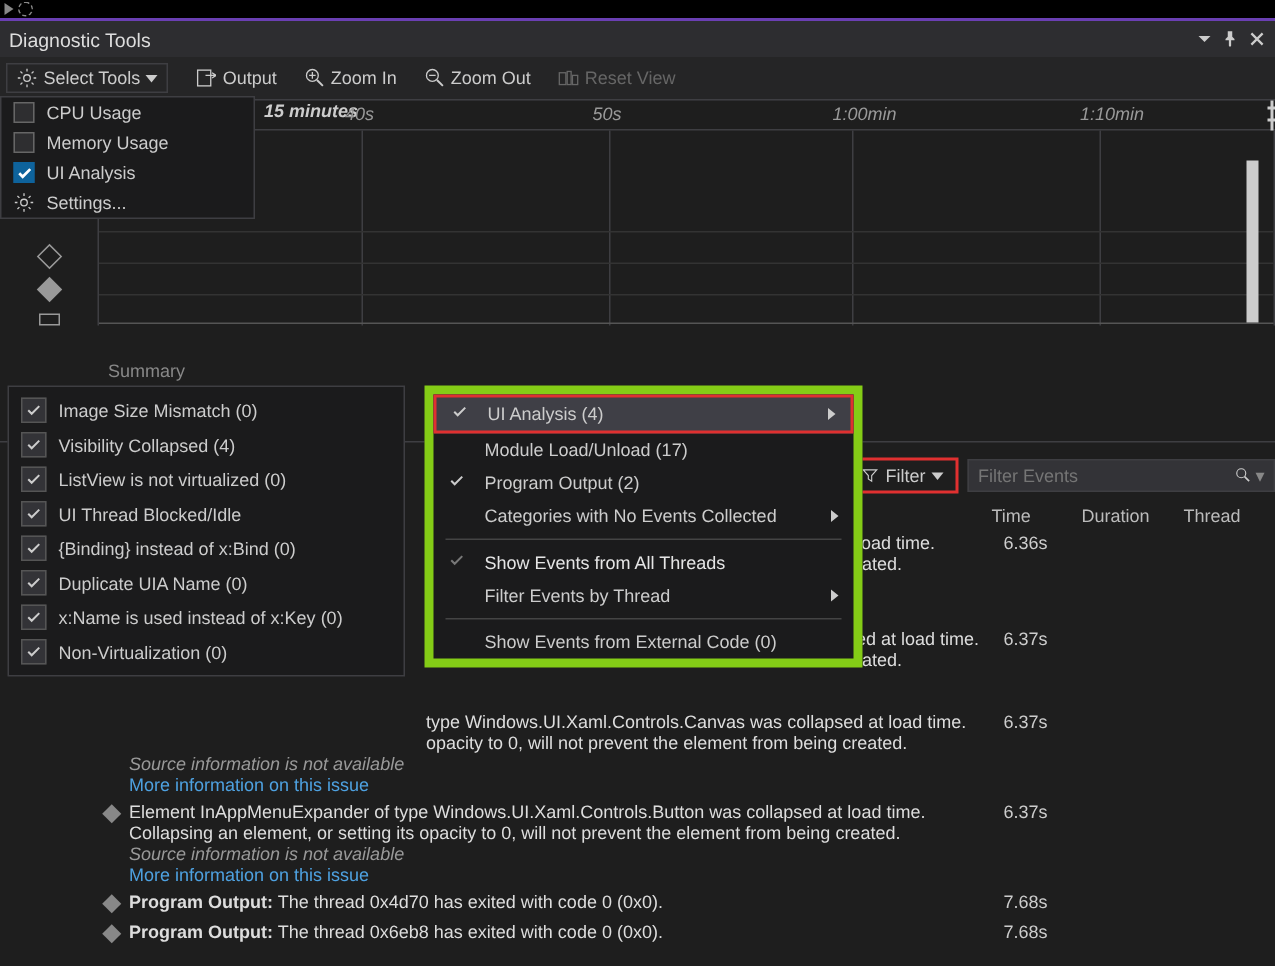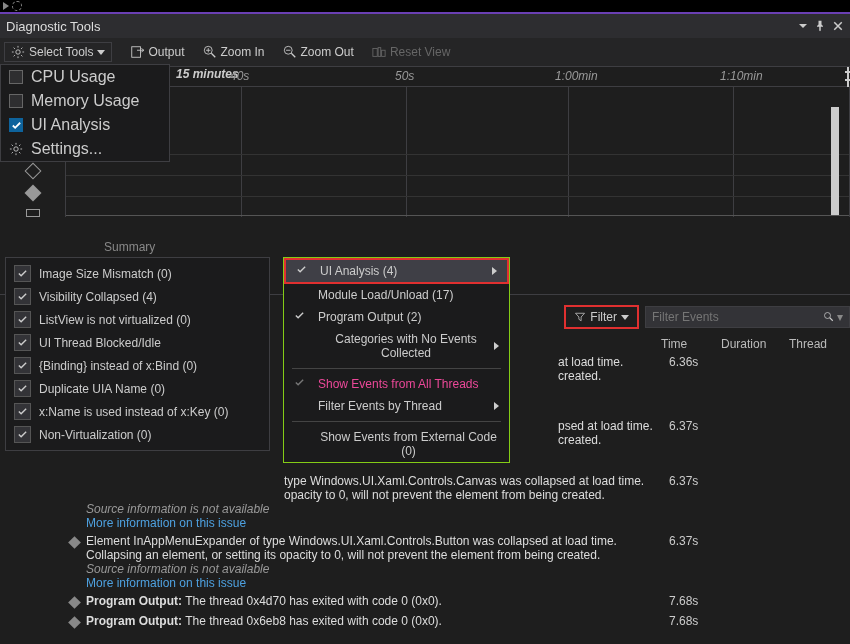--- a/index.html
+++ b/index.html
@@ -10,38 +10,38 @@
 .panel-strip { height: 24px; background: #2d2d30; display: flex; align-items: center; padding: 0 6px; gap: 6px; font-size: 13px; color: #ddd; }
 .panel-strip .title { flex: 1; }
 .pin-icon, .x-icon { width: 12px; height: 12px; display: inline-block; color: #ccc; }
 .toolbar { display: flex; align-items: center; padding: 4px 8px; gap: 18px; background: #252526; border-bottom: 1px solid #3e3e42; position: relative; }
 .toolbtn { display: flex; align-items: center; gap: 4px; font-size: 12px; color: #ccc; cursor: pointer; }
 .toolbtn.disabled { color: #666; }
 .gear-icon { width: 14px; height: 14px; }
 .zoom-icon { width: 14px; height: 14px; }
 .caret-down { width: 0; height: 0; border-left: 4px solid transparent; border-right: 4px solid transparent; border-top: 5px solid #ccc; display: inline-block; }
 .dropdown-menu { position: absolute; top: 26px; left: 0; background: #1b1b1c; border: 1px solid #3e3e42; min-width: 170px; z-index: 100; }
-.dropdown-menu .item { display: flex; align-items: center; gap: 8px; padding: 3px 8px; font-size: 16px; }
+.dropdown-menu .item { display: flex; align-items: center; gap: 8px; padding: 3px 8px; font-size: 12px; }
 .dropdown-menu .cb { width: 14px; height: 14px; border: 1px solid #666; background: #2e2e30; display: flex; align-items: center; justify-content: center; }
 .dropdown-menu .cb.checked { background: #0e639c; border-color: #0e639c; }
 .timeline-head { display: flex; align-items: flex-start; height: 20px; color: #999; font-size: 11px; padding-left: 65px; position: relative; border-bottom: 1px solid #3e3e42; font-style: italic; }
 .session-label { position: absolute; left: 176px; top: 0; font-weight: bold; font-size: 12px; color: #ccc; }
 .axis-tick { position: absolute; top: 2px; font-size: 12px; }
 .timeline-area { display: flex; height: 130px; background: #1e1e1e; }
 .timeline-left { width: 65px; display: flex; flex-direction: column; align-items: center; justify-content: flex-start; padding-top: 78px; gap: 10px; }
 .diamond { width: 12px; height: 12px; background: #999; transform: rotate(45deg); }
 .diamond.outline { background: transparent; border: 1px solid #999; }
 .rectangle-icon { width: 14px; height: 8px; border: 1px solid #999; }
 .timeline-main { flex: 1; position: relative; border-left: 1px solid #3e3e42; border-right: 1px solid #3e3e42; }
 .grid-line { position: absolute; top: 0; bottom: 0; width: 1px; background: #3e3e42; }
 .lane-divider { position: absolute; left: 0; right: 0; height: 1px; background: #333; }
 .scrubber { position: absolute; top: 20px; bottom: 2px; width: 8px; background: #ccc; right: 10px; }
 .tick-mark { position: absolute; top:0; width: 2px; height: 100%; background: #ccc; }
 .tick-mark span { display:block; position:absolute; left:-2px; width:6px; height:2px; background:#ccc; }
-.tabs-row { margin-top: 20px; display: flex; border-bottom: 1px solid #3e3e42; padding-left: 92px; gap: 24px; }
+.tabs-row { margin-top: 20px; display: flex; border-bottom: 1px solid #3e3e42; padding-left: 60px; gap: 24px; }
 .tab { padding: 3px 12px; font-size: 12px; cursor: pointer; }
 .tab.inactive { color: #888; }
 .tab.active { background: #1e1e1e; border: 1px solid #3e3e42; border-bottom: 1px solid #1e1e1e; margin-bottom: -1px; color: #ddd; margin-top: 36px; }
 .filter-row { display: flex; align-items: center; margin-top: 10px; gap: 6px; }
 .filter-spacer { flex: 1; }
 .filter-btn { display: flex; align-items: center; gap: 4px; padding: 3px 8px; border: 2px solid #e03030; cursor: pointer; }
 .funnel { width: 12px; height: 12px; }
 .filter-input { flex: 0 0 205px; display: flex; align-items: center; background: #333337; border: 1px solid #3e3e42; padding: 3px 6px; color: #bbb; font-size: 12px; }
 .filter-input input { background: transparent; border: none; color: #ccc; outline: none; flex: 1; font-size: 12px; }
 .columns-head { display: flex; padding: 4px 6px 4px 95px; color: #bbb; font-size: 12px; gap: 0; border-bottom: 0; margin-top: 4px; }
@@ -55,27 +55,27 @@
 .event-body .lnk { color: #4ea1e0; cursor: pointer; display: block; }
 .time-col { width: 60px; text-align: left; }
 .event-row.tight { padding-top:0; padding-bottom:0; }
 
 
 .checklist { position: absolute; left: 5px; top: 257px; width: 265px; background: #1b1b1c; border: 1px solid #3e3e42; z-index: 200; padding: 4px 0; }
 .checklist .row { display: flex; align-items: center; gap: 8px; padding: 3px 8px; }
 .checklist .row .cb { width: 17px; height: 17px; background: #333337; border: 1px solid #555; display: flex; align-items: center; justify-content: center; }
 
 
-.filtermenu { position: absolute; left: 283px; top: 257px; width: 227px; background: #1b1b1c; border: 1px solid #84cc16; z-index: 200; text-align: center; }
+.filtermenu { position: absolute; left: 283px; top: 257px; width: 292px; background: #1b1b1c; border: 6px solid #84cc16; z-index: 200; }
 .filtermenu .frow { display: flex; align-items: center; padding: 4px 10px 4px 34px; position: relative; }
 .filtermenu .frow.highlighted { border: 2px solid #e03030; background: #3f3f46; }
 .filtermenu .frow .check { position: absolute; left: 10px; }
 .filtermenu .frow .submenu-arrow { margin-left: auto; width: 0; height: 0; border-top: 4px solid transparent; border-bottom: 4px solid transparent; border-left: 5px solid #ccc; }
 .filtermenu .sep { height: 1px; background: #444; margin: 4px 8px; }
-.filtermenu .frow.dim { color: #ec4899; }
+.filtermenu .frow.dim { color: #e5e5e5; }
 svg.check-mark { width:11px; height:11px; }
 </style>
 </head>
 <body>
 
 <div class="topbar">
   <span class="caret"></span>
   <span class="gear-s"></span>
 </div>
 

